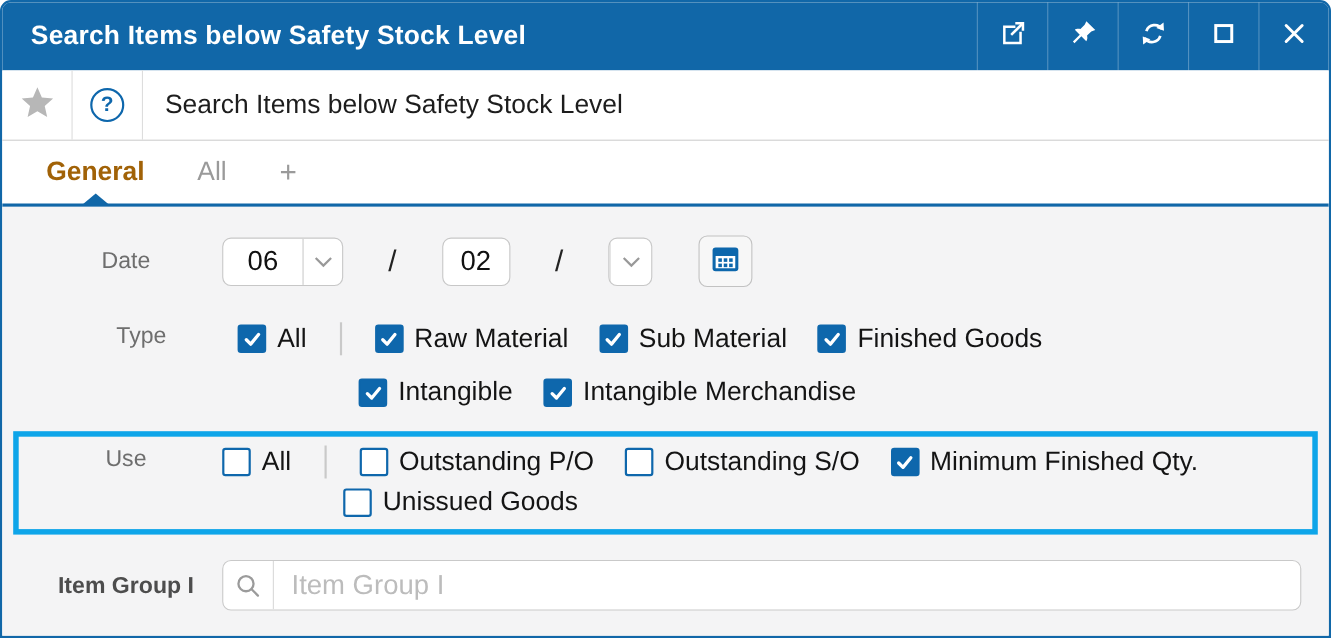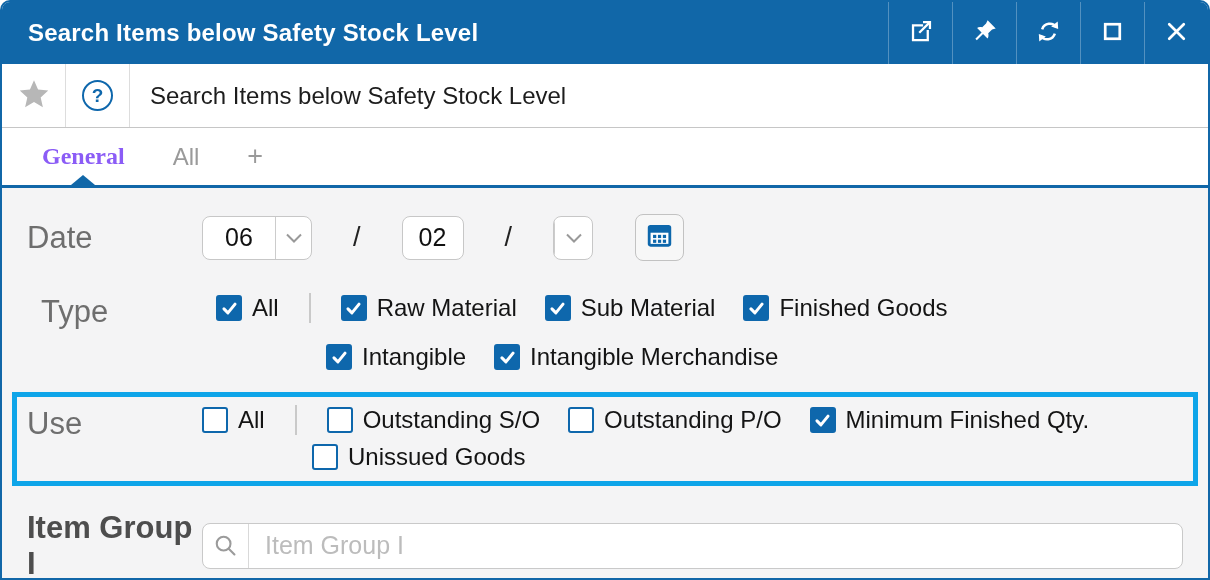--- a/index.html
+++ b/index.html
@@ -22,31 +22,31 @@
              border-bottom:1px solid #c6c6c6; flex-shrink:0; }
   .tool-cell { width:64px; display:flex; align-items:center; justify-content:center;
                border-right:1px solid #ddd; cursor:pointer; }
   .toolbar-title { display:flex; align-items:center; padding-left:20px;
                    font-size:24px; color:#1d1d1d; }
 
   
   .tabs { height:60px; background:#fff; display:flex; align-items:center;
           padding-left:40px; gap:48px; border-bottom:3px solid #1167a8; flex-shrink:0; }
   .tab { font-size:24px; color:#9a9a9a; cursor:pointer; position:relative; }
-  .tab.active { color:#8b5cf6; font-weight:700;font-family:Liberation Serif, serif; }
+  .tab.active { color:#a16207; font-weight:700; }
   .tab.active::after { content:""; position:absolute; left:50%; transform:translateX(-50%);
           bottom:-15px; width:0; height:0;
           border-left:12px solid transparent; border-right:12px solid transparent;
           border-bottom:10px solid #1167a8; }
   .tab-add { font-size:27px; color:#9a9a9a; cursor:pointer; }
 
   
   .content { flex:1; background:#f4f4f5; padding:0 25px; }
   .row { display:flex; align-items:flex-start; }
-  .row-label { width:175px; flex-shrink:0; font-size:31px; color:#6e6e6e; padding-top:1px; }
+  .row-label { width:175px; flex-shrink:0; font-size:21px; color:#6e6e6e; padding-top:1px;text-align:center; }
   .row-label.strong { color:#4d4d4d; font-weight:700; }
 
   
   .date-row { margin-top:26px; align-items:center; height:47px; }
   .date-body { display:flex; align-items:center;gap:28px; }
   .combo { height:44px; background:#fff; border:1px solid #c7c7c7; border-radius:8px;
            display:flex; align-items:stretch; overflow:hidden; cursor:pointer; }
   .combo-val { display:flex; align-items:center; justify-content:center;
                font-size:25px; color:#111; }
   .combo-arrow { border-left:1px solid #ccc; display:flex; align-items:center; justify-content:center; }
@@ -274,27 +274,27 @@
               <span class="cb">
                 
               </span>
               <span class="cb-label">All</span>
             </label>
             <span class="vdiv"></span>
             <label class="cb-item">
               <span class="cb">
                 
               </span>
-              <span class="cb-label">Outstanding S/O</span>
+              <span class="cb-label">Outstanding P/O</span>
             </label>
             <label class="cb-item">
               <span class="cb">
                 
               </span>
-              <span class="cb-label">Outstanding P/O</span>
+              <span class="cb-label">Outstanding S/O</span>
             </label>
             <label class="cb-item">
               <span class="cb on">
                 <svg viewBox="0 0 24 24">
                     <path d="M5 12.5 L10 17.5 L19 6.5" fill="none" stroke="#fff" stroke-width="3.8" stroke-linecap="round" stroke-linejoin="round"></path>
                   </svg>
               </span>
               <span class="cb-label">Minimum Finished Qty.</span>
             </label>
           </div>

